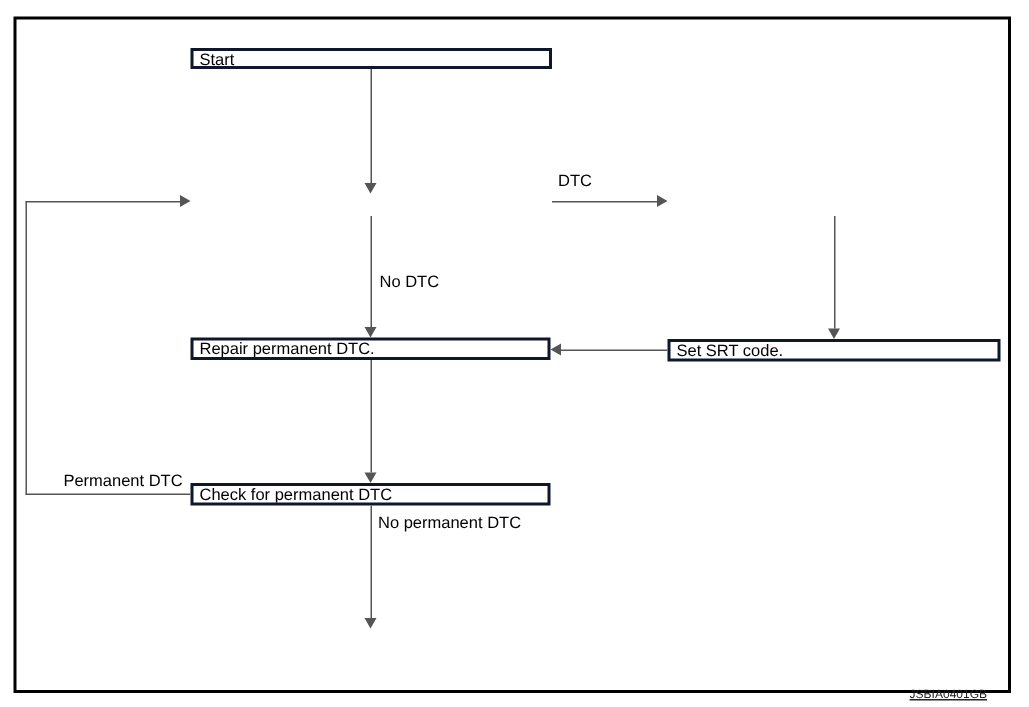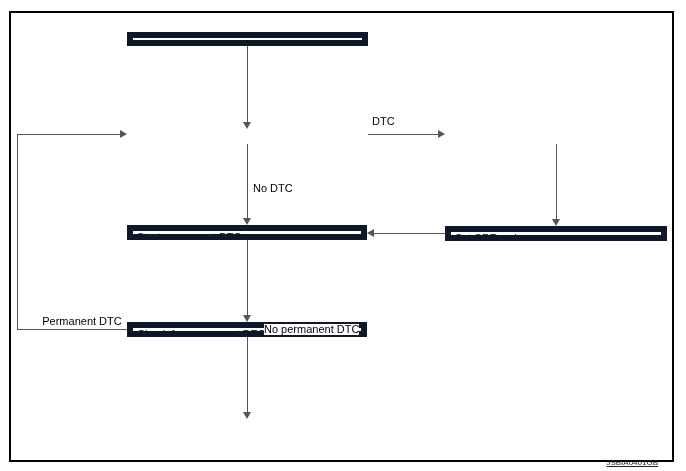--- a/index.html
+++ b/index.html
@@ -22,21 +22,21 @@
     top: 11px;
     width: 665px;
     height: 451px;
     border: 2px solid #000000;
     box-sizing: border-box;
     background: #ffffff;
   }
   .node {
     position: absolute;
     box-sizing: border-box;
-    border: 6px solid #0f172a;
+    border: 2px solid #0f172a;
     background: #ffffff;
     font-size: 11px;
     line-height: 13px;
     padding: 0 0 0 4px;
     white-space: nowrap;
     overflow: hidden;
     z-index: 3;
   }
   .edge-line {
     position: absolute;
@@ -119,31 +119,31 @@
   #seg-loop-top        { left: 17px;  top: 134px; width: 103px; height: 1px; }
   #arr-loop-right      { left: 120px; top: 130px; }
 
   #seg-checkperm-down  { left: 247px; top: 337px; width: 1px;   height: 75px; }
   #arr-checkperm-down  { left: 243px; top: 412px; }
 
   
   #label-dtc        { left: 372px; top: 116px; }
   #label-no-dtc     { left: 253px; top: 135px; margin-top: 48px; }
   #label-perm-dtc   { left: 40px;  top: 316px; width: 84px; text-align: center; }
-  #label-no-perm    { left: 252px; top: 324px; margin-left: 12px; }
+  #label-no-perm    { left: 252px; top: 344px; }
 </style>
 </head>
 <body>
 
 <div id="canvas">
 
   <div class="frame"></div>
 
   <div class="node" id="node-start">Start</div>
-  <div class="node" id="node-erase-perm">Start permanent DTC.</div>
+  <div class="node" id="node-erase-perm">Repair permanent DTC.</div>
   <div class="node" id="node-check-perm">Check for permanent DTC</div>
   <div class="node" id="node-set-srt">Set SRT code.</div>
 
   <div class="edge-line" id="seg-start-down"></div>
   <div class="arrow down" id="arr-start-down"></div>
 
   <div class="edge-line" id="seg-dtc-right"></div>
   <div class="arrow right" id="arr-dtc-right"></div>
 
   <div class="edge-line" id="seg-nodtc-down"></div>

